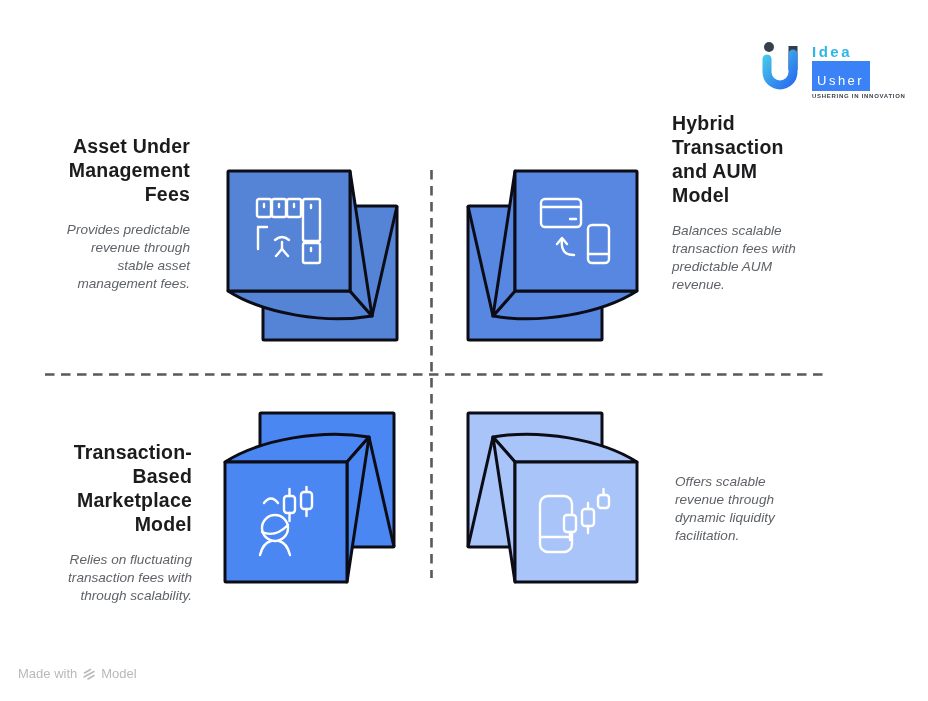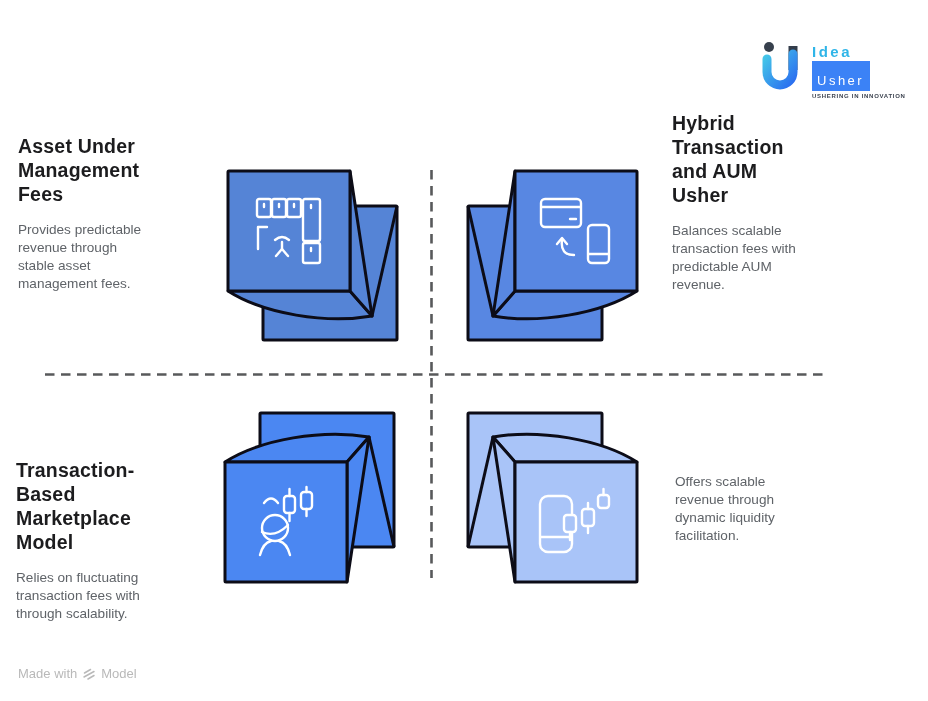--- a/index.html
+++ b/index.html
@@ -9,22 +9,23 @@
     overflow:hidden; font-family:"Liberation Sans","DejaVu Sans",sans-serif;
   }
   .abs { position:absolute; }
   .qtext .heading {
     font-size:19.5px; line-height:24px; font-weight:700; color:#1c1c1e;
     white-space:pre-line; letter-spacing:0.2px;
   }
   .qtext .body {
     margin-top:15px; font-size:13.6px; line-height:18px; color:#5f6368;
     white-space:pre-line;
+    font-style:italic;
   }
-  .align-right { text-align:left; }
+  .align-right { text-align:right; }
   .align-left { text-align:left; }
   .cube { position:absolute; }
   .logo { display:flex; align-items:flex-start; gap:10px; }
   .logo-text { padding-top:4px; }
   .logo-idea { color:#2fb5e8; font-size:15px; font-weight:700; letter-spacing:2.5px; line-height:16px; }
   .logo-usher { display:inline-block; background:#3b82f6; color:#ffffff; font-size:13px;
     font-weight:400; letter-spacing:2.5px; line-height:14px; padding:13px 6px 3px 5px; margin-top:1px; }
   .logo-tagline { margin-top:2px; font-size:6px; color:#3d4450; letter-spacing:0.72px; white-space:nowrap; font-weight:700; }
   .footer { display:flex; align-items:center; gap:5px; color:#b9b9b9; font-size:13px; }
   svg { display:block; }
@@ -95,40 +96,40 @@
       <path d="M18 45 q7 -6 14 0"></path>
       <path d="M25 47 v7"></path>
       <path d="M19 61 l6 -7 l6 7"></path>
     </g>
   </svg>
 
   <div class="abs qtext align-left" style="left:672px;top:111px;width:178px">
     <div class="heading">Hybrid
 Transaction
 and AUM
-Usher</div>
+Model</div>
     <div class="body">Balances scalable
 transaction fees with
 predictable AUM
 revenue.</div>
   </div>
   <svg class="cube" style="left: 462px; top: 164px; color: rgb(88, 135, 226);" width="182" height="182" viewBox="0 0 182 182">
     <use href="#cube-shell" xlink:href="#cube-shell" transform="translate(181,0) scale(-1,1)"></use>
     <g transform="translate(79,35)" stroke="#ffffff" stroke-width="2.4" fill="none" stroke-linecap="round" stroke-linejoin="round">
       <rect x="0" y="0" width="40" height="28" rx="4"></rect>
       <path d="M1 8 H39"></path>
       <path d="M29 20 h6"></path>
       <rect x="47" y="26" width="21" height="38" rx="4"></rect>
       <path d="M48 55 h19"></path>
       <path d="M33 56 Q19 56 21 41"></path>
       <path d="M16 45 l5 -6 l5 6"></path>
     </g>
   </svg>
 
-  <div class="abs qtext align-right" style="right:736px;top:458px;width:176px">
+  <div class="abs qtext align-right" style="right:736px;top:440px;width:176px">
     <div class="heading">Transaction-
 Based
 Marketplace
 Model</div>
     <div class="body">Relies on fluctuating
 transaction fees with
 through scalability.</div>
   </div>
   <svg class="cube" style="left: 219px; top: 408px; color: rgb(75, 135, 242);" width="182" height="182" viewBox="0 0 182 182">
     <use href="#cube-shell" xlink:href="#cube-shell" transform="translate(0,181) scale(1,-1)"></use>

